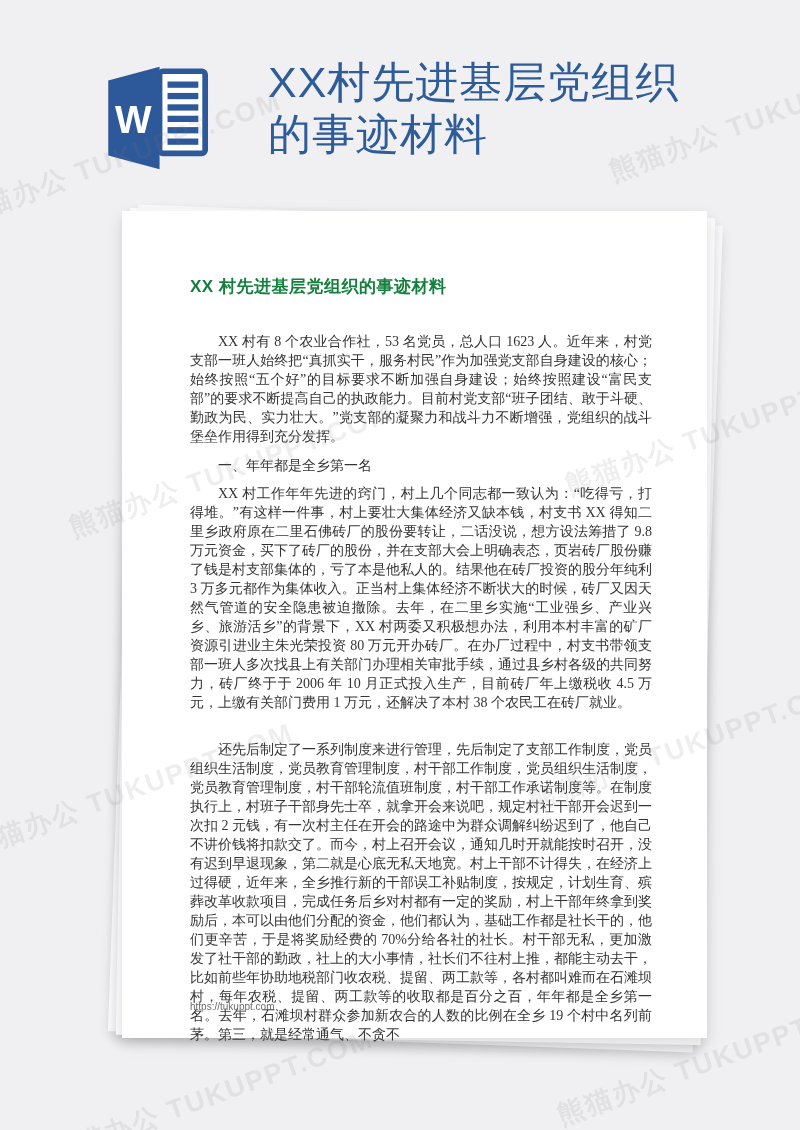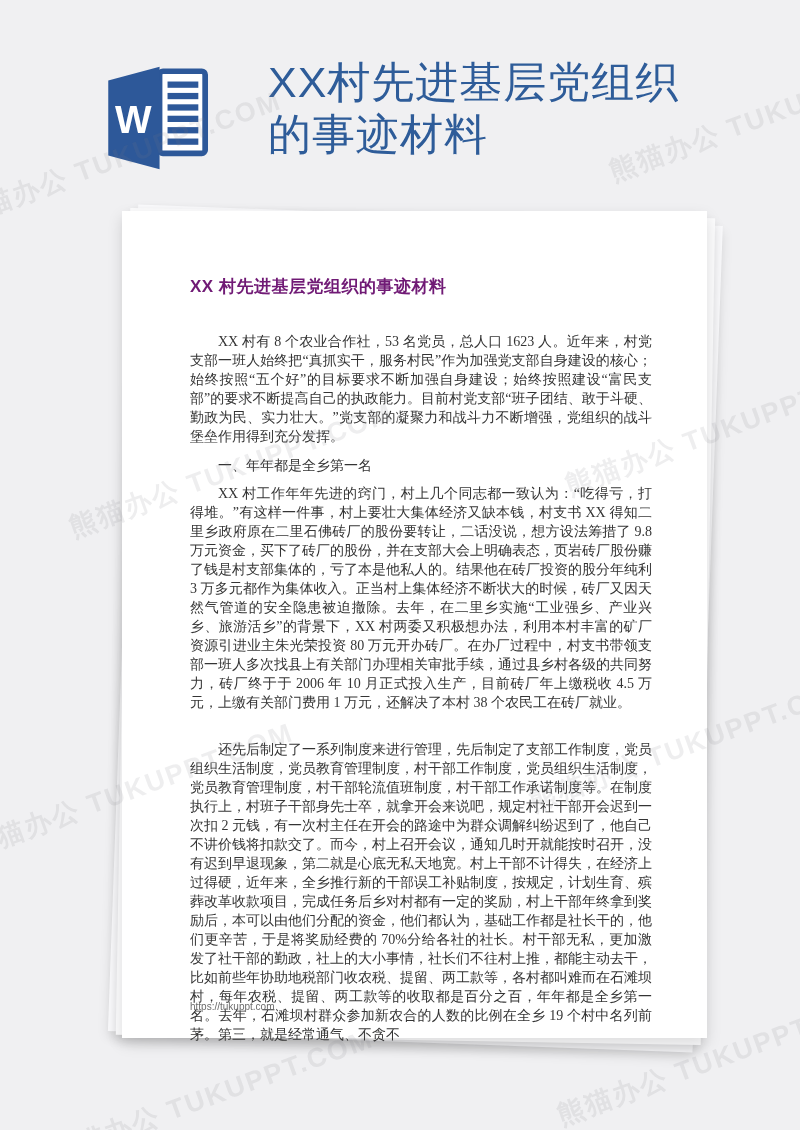--- a/index.html
+++ b/index.html
@@ -36,21 +36,21 @@
   .page {
     position: absolute; inset: 0;
     background: #ffffff;
     box-shadow: 0 6px 14px rgba(0,0,0,.13);
   }
   .page-content { padding: 64px 55px 0 68px; }
 
   .doc-title {
     font-size: 17px;
     font-weight: bold;
-    color: #701a75;
+    color: #15803d;
     letter-spacing: .5px;
     font-family: "Liberation Sans", "DejaVu Sans", sans-serif;
   }
   .doc-body p, .doc-body h3 {
     font-family: "Liberation Serif", "DejaVu Serif", serif;
     font-size: 14px;
     line-height: 19px;
     color: #343434;
     text-align: justify;
     text-indent: 2em;

